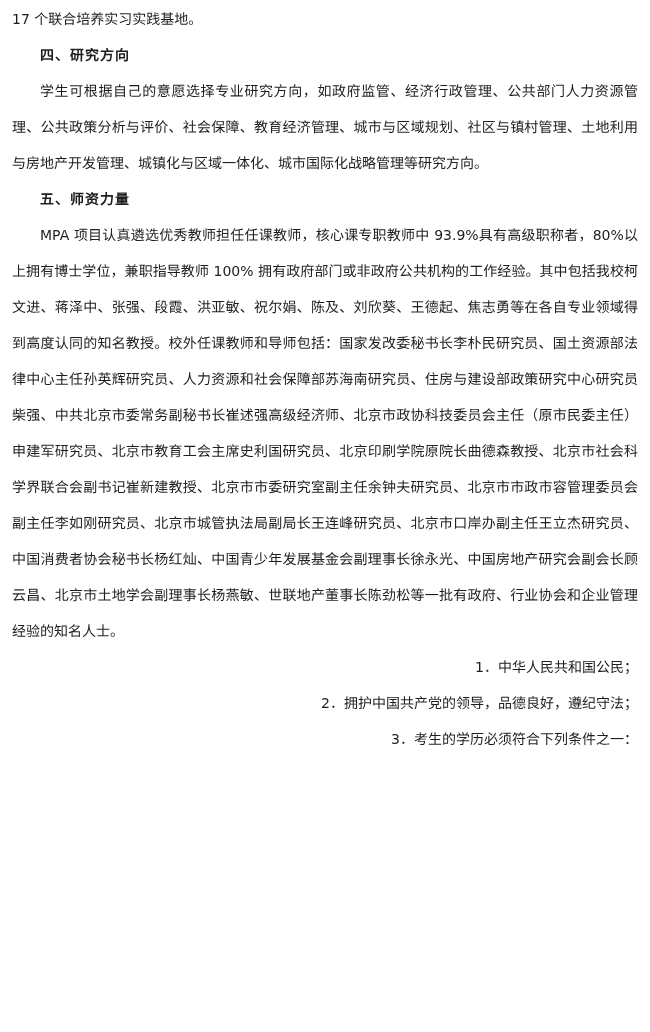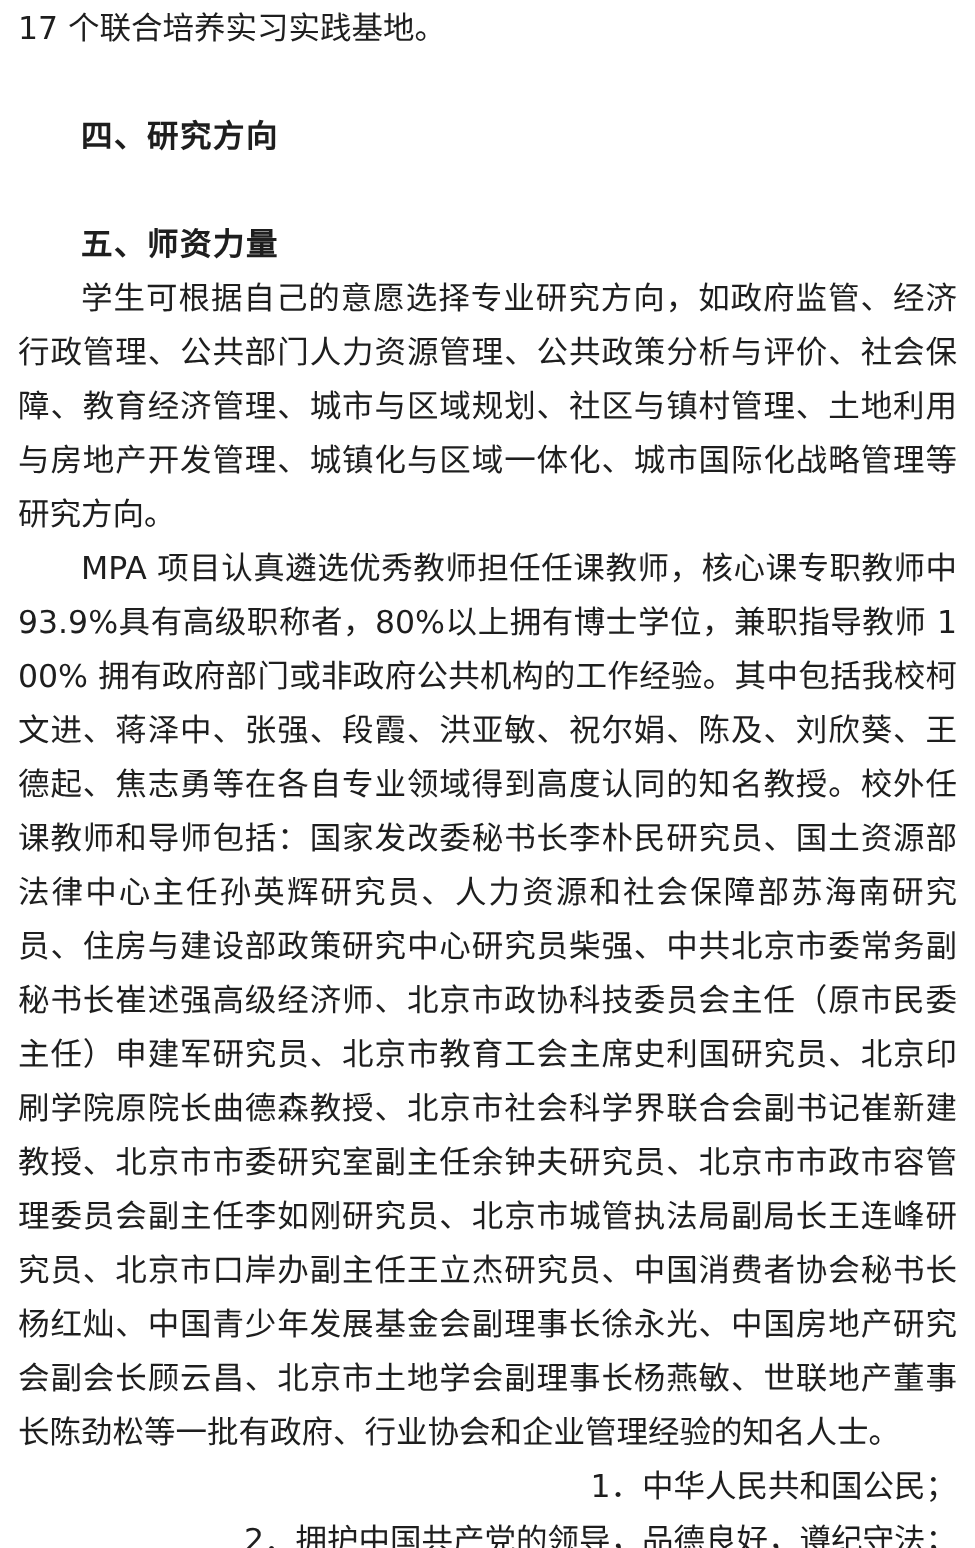--- a/index.html
+++ b/index.html
@@ -12,56 +12,55 @@
     height: 1032px;
     overflow: hidden;
   }
   .doc-page {
     box-sizing: border-box;
     width: 650px;
     height: 1032px;
     padding: 1px 12px 0 12px;
     background: #ffffff;
     font-family: "DejaVu Sans", "Liberation Sans", sans-serif;
-    font-size: 21px;
+    font-size: 14px;
     line-height: 36px;
     color: #1e1e1e;
   }
   .block {
     margin: 0;
     padding: 0;
     text-align: justify;
     text-justify: inter-ideograph;
     word-break: break-all;
   }
   .block.opening {
     text-indent: 0;
   }
   .block.heading {
     font-weight: 700;
     text-indent: 2em;
     text-align: left;
     letter-spacing: 1px;
-    margin-top: 36px;
   }
   .block.paragraph {
     text-indent: 2em;
   }
   .block.numbered {
     text-indent: 2em;
     text-align: right;
   }
 </style>
 </head>
 <body>
 
 <main class="doc-page" style="color: rgb(30, 30, 30); background: rgb(255, 255, 255);">
   <section>
       <p class="block opening">17 个联合培养实习实践基地。</p>
       <p class="block heading">四、研究方向</p>
+      <p class="block paragraph">学生可根据自己的意愿选择专业研究方向，如政府监管、经济行政管理、公共部门人力资源管理、公共政策分析与评价、社会保障、教育经济管理、城市与区域规划、社区与镇村管理、土地利用与房地产开发管理、城镇化与区域一体化、城市国际化战略管理等研究方向。</p>
       <p class="block heading">五、师资力量</p>
-      <p class="block paragraph">学生可根据自己的意愿选择专业研究方向，如政府监管、经济行政管理、公共部门人力资源管理、公共政策分析与评价、社会保障、教育经济管理、城市与区域规划、社区与镇村管理、土地利用与房地产开发管理、城镇化与区域一体化、城市国际化战略管理等研究方向。</p>
       <p class="block paragraph">MPA 项目认真遴选优秀教师担任任课教师，核心课专职教师中 93.9%具有高级职称者，80%以上拥有博士学位，兼职指导教师 100% 拥有政府部门或非政府公共机构的工作经验。其中包括我校柯文进、蒋泽中、张强、段霞、洪亚敏、祝尔娟、陈及、刘欣葵、王德起、焦志勇等在各自专业领域得到高度认同的知名教授。校外任课教师和导师包括：国家发改委秘书长李朴民研究员、国土资源部法律中心主任孙英辉研究员、人力资源和社会保障部苏海南研究员、住房与建设部政策研究中心研究员柴强、中共北京市委常务副秘书长崔述强高级经济师、北京市政协科技委员会主任（原市民委主任）申建军研究员、北京市教育工会主席史利国研究员、北京印刷学院原院长曲德森教授、北京市社会科学界联合会副书记崔新建教授、北京市市委研究室副主任余钟夫研究员、北京市市政市容管理委员会副主任李如刚研究员、北京市城管执法局副局长王连峰研究员、北京市口岸办副主任王立杰研究员、中国消费者协会秘书长杨红灿、中国青少年发展基金会副理事长徐永光、中国房地产研究会副会长顾云昌、北京市土地学会副理事长杨燕敏、世联地产董事长陈劲松等一批有政府、行业协会和企业管理经验的知名人士。</p>
       <p class="block numbered">1．中华人民共和国公民；</p>
       <p class="block numbered">2．拥护中国共产党的领导，品德良好，遵纪守法；</p>
       <p class="block numbered">3．考生的学历必须符合下列条件之一：</p>
     </section>
 </main>
 
 </body></html>

